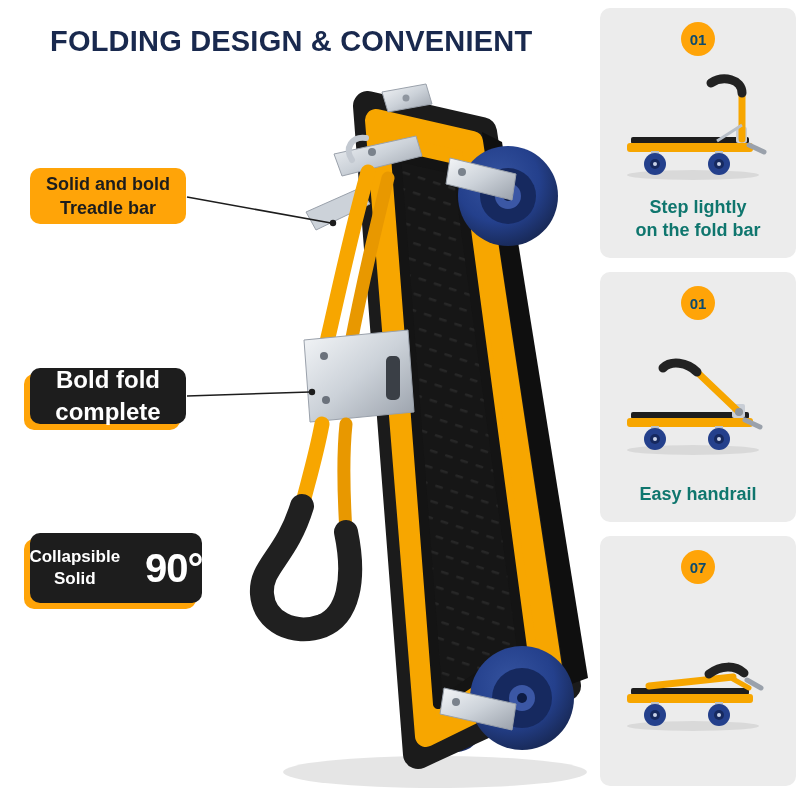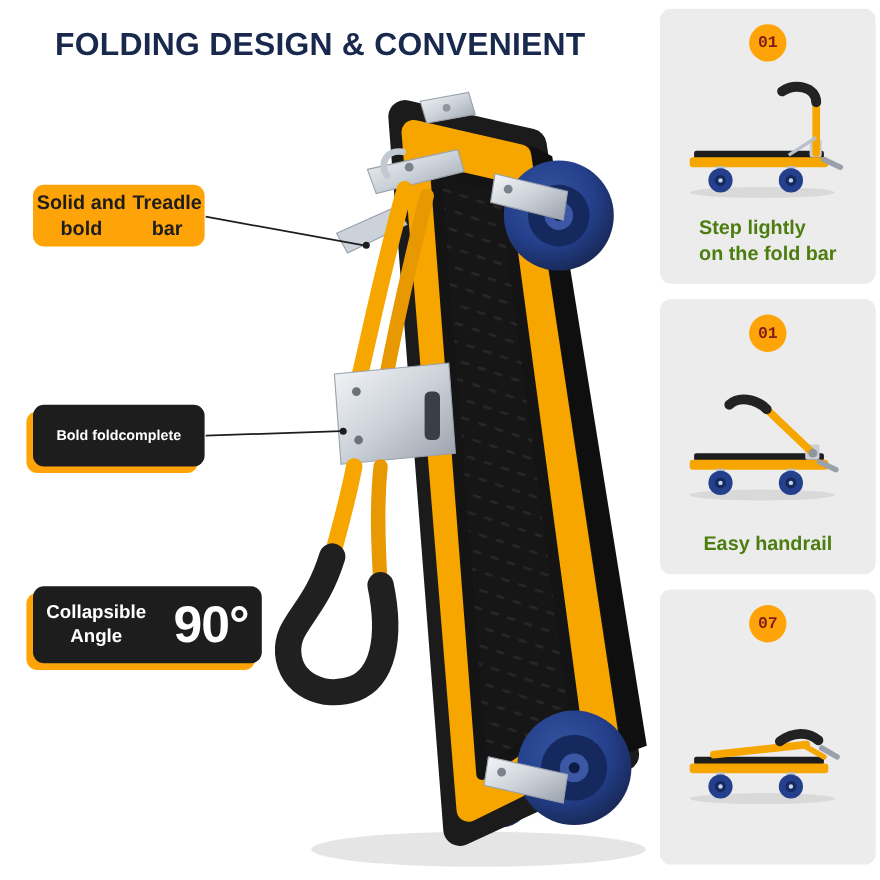--- a/index.html
+++ b/index.html
@@ -14,59 +14,58 @@
   
   .page-title {
     position:absolute; left:38px; top:24px;
     font-size:29px; font-weight:800; color:#19294E;
     line-height:1.24; letter-spacing:.2px;margin-left:12px;
   }
 
   
   .callout {
     position:absolute; border-radius:10px;
-    display:flex; flex-direction:row;
+    display:flex; flex-direction:column;
     justify-content:center; align-items:center;
     text-align:center; font-weight:700; z-index:6;
   }
   .callout-yellow { background:#FFA408; color:#1D1D1D; }
   .callout-dark   { background:#1D1D1D; color:#ffffff; box-shadow:-6px 6px 0 0 #FFA408; }
 
   #callout-treadle  { left:30px; top:168px; width:156px; height:56px; font-size:18px; line-height:1.35; }
-  #callout-handrail { left:30px; top:368px; width:156px; height:56px; font-size:13px; line-height:1.35; }
-  #callout-angle    { left:30px; top:533px; width:208px; height:70px;
+  #callout-handrail { left:30px; top:368px; width:156px; height:56px; font-size:24px; line-height:1.35; }
+  #callout-angle    { left:30px; top:533px; width:172px; height:70px;
                       flex-direction:row; gap:9px; font-size:17px; line-height:1.3; }
-  #callout-angle .angle-value { font-size:47px; font-weight:800; letter-spacing:-1px;margin-left:16px; }
+  #callout-angle .angle-value { font-size:40px; font-weight:800; letter-spacing:-1px;margin-left:16px; }
 
   
   .main-cart { position:absolute; left:200px; top:64px; width:420px; height:740px; z-index:2; }
   .leader-lines { position:absolute; left:0; top:0; width:800px; height:800px; z-index:5; pointer-events:none; }
 
   
   .steps-column {
     position:absolute; left:600px; top:8px; width:196px;
     display:flex; flex-direction:column; gap:14px; z-index:4;
   }
   .step-card {
     height:250px; background:#ECECEC; border-radius:10px;
     display:flex; flex-direction:column; align-items:center;
     padding:14px 10px 16px;
   }
   .step-badge {
     width:34px; height:34px; border-radius:50%;
-    background:#FFA408; color:#7f1d1d;
+    background:#FFA408; color:#0c4a6e;
     font-weight:700; font-size:15px;
     display:flex; align-items:center; justify-content:center;
     flex:0 0 auto;
-    font-family:Liberation Mono, monospace;
   }
   .step-illustration { flex:1; display:flex; align-items:center; justify-content:center; width:100%; }
   .step-caption {
-    font-size:18px; font-weight:600; color:#4d7c0f;
-    line-height:1.28;
+    font-size:18px; font-weight:600; color:#0f766e;
+    text-align:center; line-height:1.28;
   }
 </style>
 </head>
 <body>
 
 <div class="page-title">
   <div>FOLDING DESIGN &amp; CONVENIENT</div>
 </div>
 
 <div class="callout callout-yellow" id="callout-treadle">
@@ -75,21 +74,21 @@
 </div>
 
 <div class="callout callout-dark" id="callout-handrail">
   <div>Bold fold</div>
   <div>complete</div>
 </div>
 
 <div class="callout callout-dark" id="callout-angle">
   <div class="angle-text">
     <div>Collapsible</div>
-    <div>Angle</div>
+    <div>Solid</div>
   </div>
   <div class="angle-value">90°</div>
 </div>
 
 <svg class="main-cart" viewBox="0 0 420 740">
   <defs>
     <pattern id="plate" width="16" height="16" patternUnits="userSpaceOnUse" patternTransform="rotate(18)">
       <rect width="16" height="16" fill="#161616"></rect>
       <rect x="2" y="7" width="8" height="2.6" rx="1.3" fill="#272727"></rect>
     </pattern>

